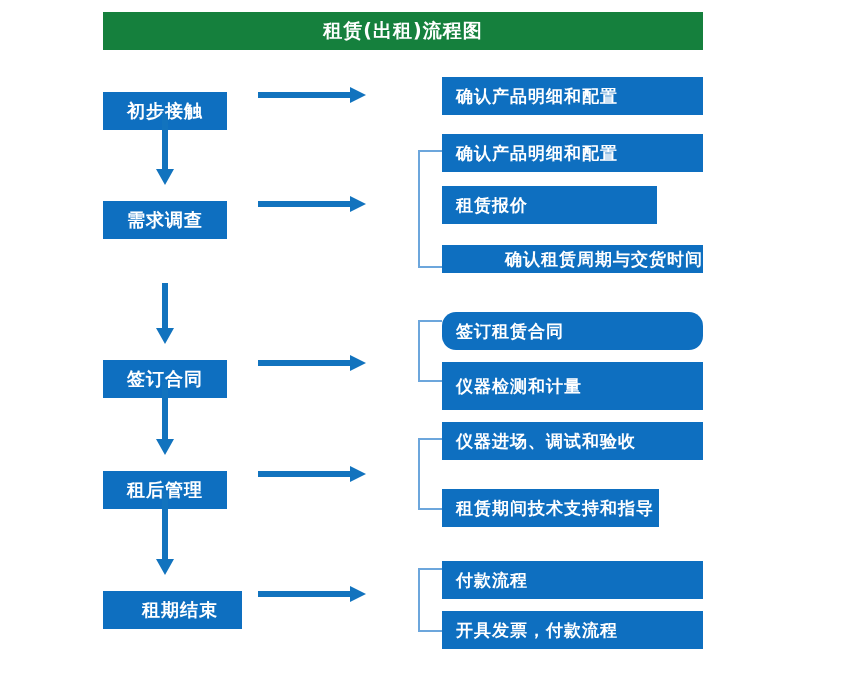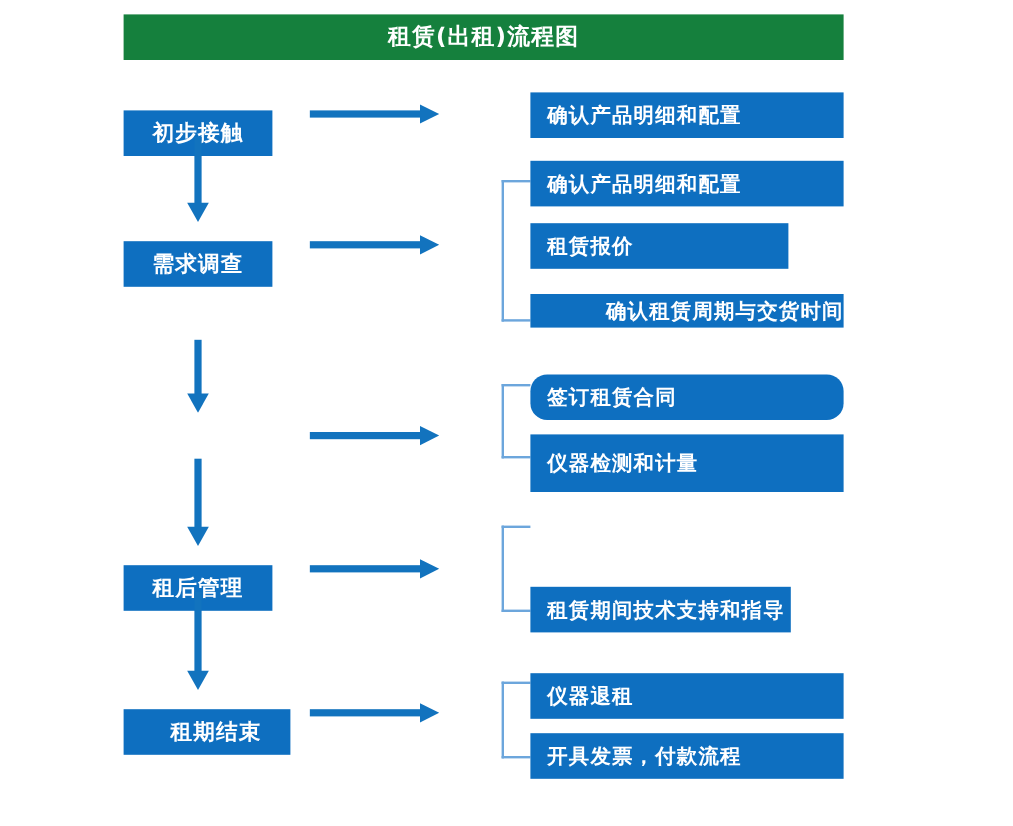--- a/index.html
+++ b/index.html
@@ -80,20 +80,23 @@
   <div class="title-banner">租赁(出租)流程图</div>
 
   <div class="stage-box" style="left:103px; top:76px; width:124px; height:38px;">
     <span>初步接触</span>
   </div>
 
   <div class="stage-box" style="left:103px; top:185px; width:124px; height:38px;">
     <span>需求调查</span>
   </div>
 
+  <div class="stage-box" style="left:103px; top:344px; width:124px; height:38px;">
+    <span>签订合同</span>
+  </div>
 
   <div class="stage-box" style="left:103px; top:455px; width:124px; height:38px;">
     <span>租后管理</span>
   </div>
 
   <div class="stage-box" style="left:103px; top:575px; width:124px; height:38px;padding-left:15px;">
     <span>租期结束</span>
   </div>
 
   <svg class="v-arrow" style="left:150px; top:114px; height:71px;" viewBox="0 0 30 71">
@@ -166,26 +169,29 @@
   </div>
 
   <div class="detail-box" style="left:442px; top:312px; width:261px; height:38px;border-radius:14px;">
     <span>签订租赁合同</span>
   </div>
 
   <div class="detail-box" style="left:442px; top:362px; width:261px; height:48px;">
     <span>仪器检测和计量</span>
   </div>
 
+  <div class="detail-box" style="left:442px; top:422px; width:261px; height:38px;">
+    <span>仪器进场、调试和验收</span>
+  </div>
 
   <div class="detail-box" style="left:442px; top:489px; width:217px; height:38px;">
     <span>租赁期间技术支持和指导</span>
   </div>
 
   <div class="detail-box" style="left:442px; top:561px; width:261px; height:38px;">
-    <span>仪器退租</span>
+    <span>付款流程</span>
   </div>
 
   <div class="detail-box" style="left:442px; top:611px; width:261px; height:38px;">
     <span>开具发票，付款流程</span>
   </div>
 
 </div>
 
 </body></html>

